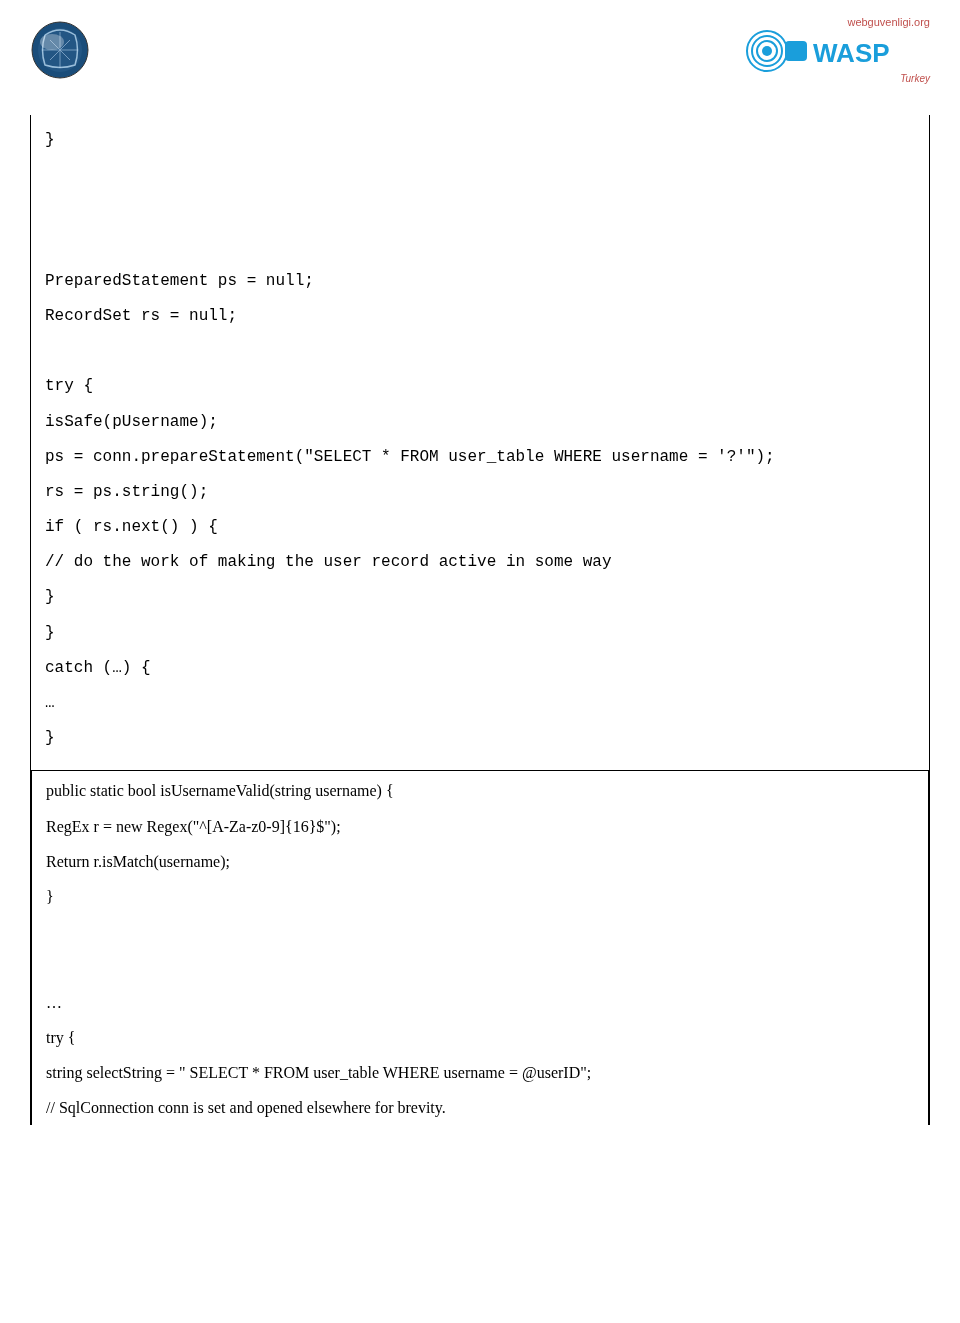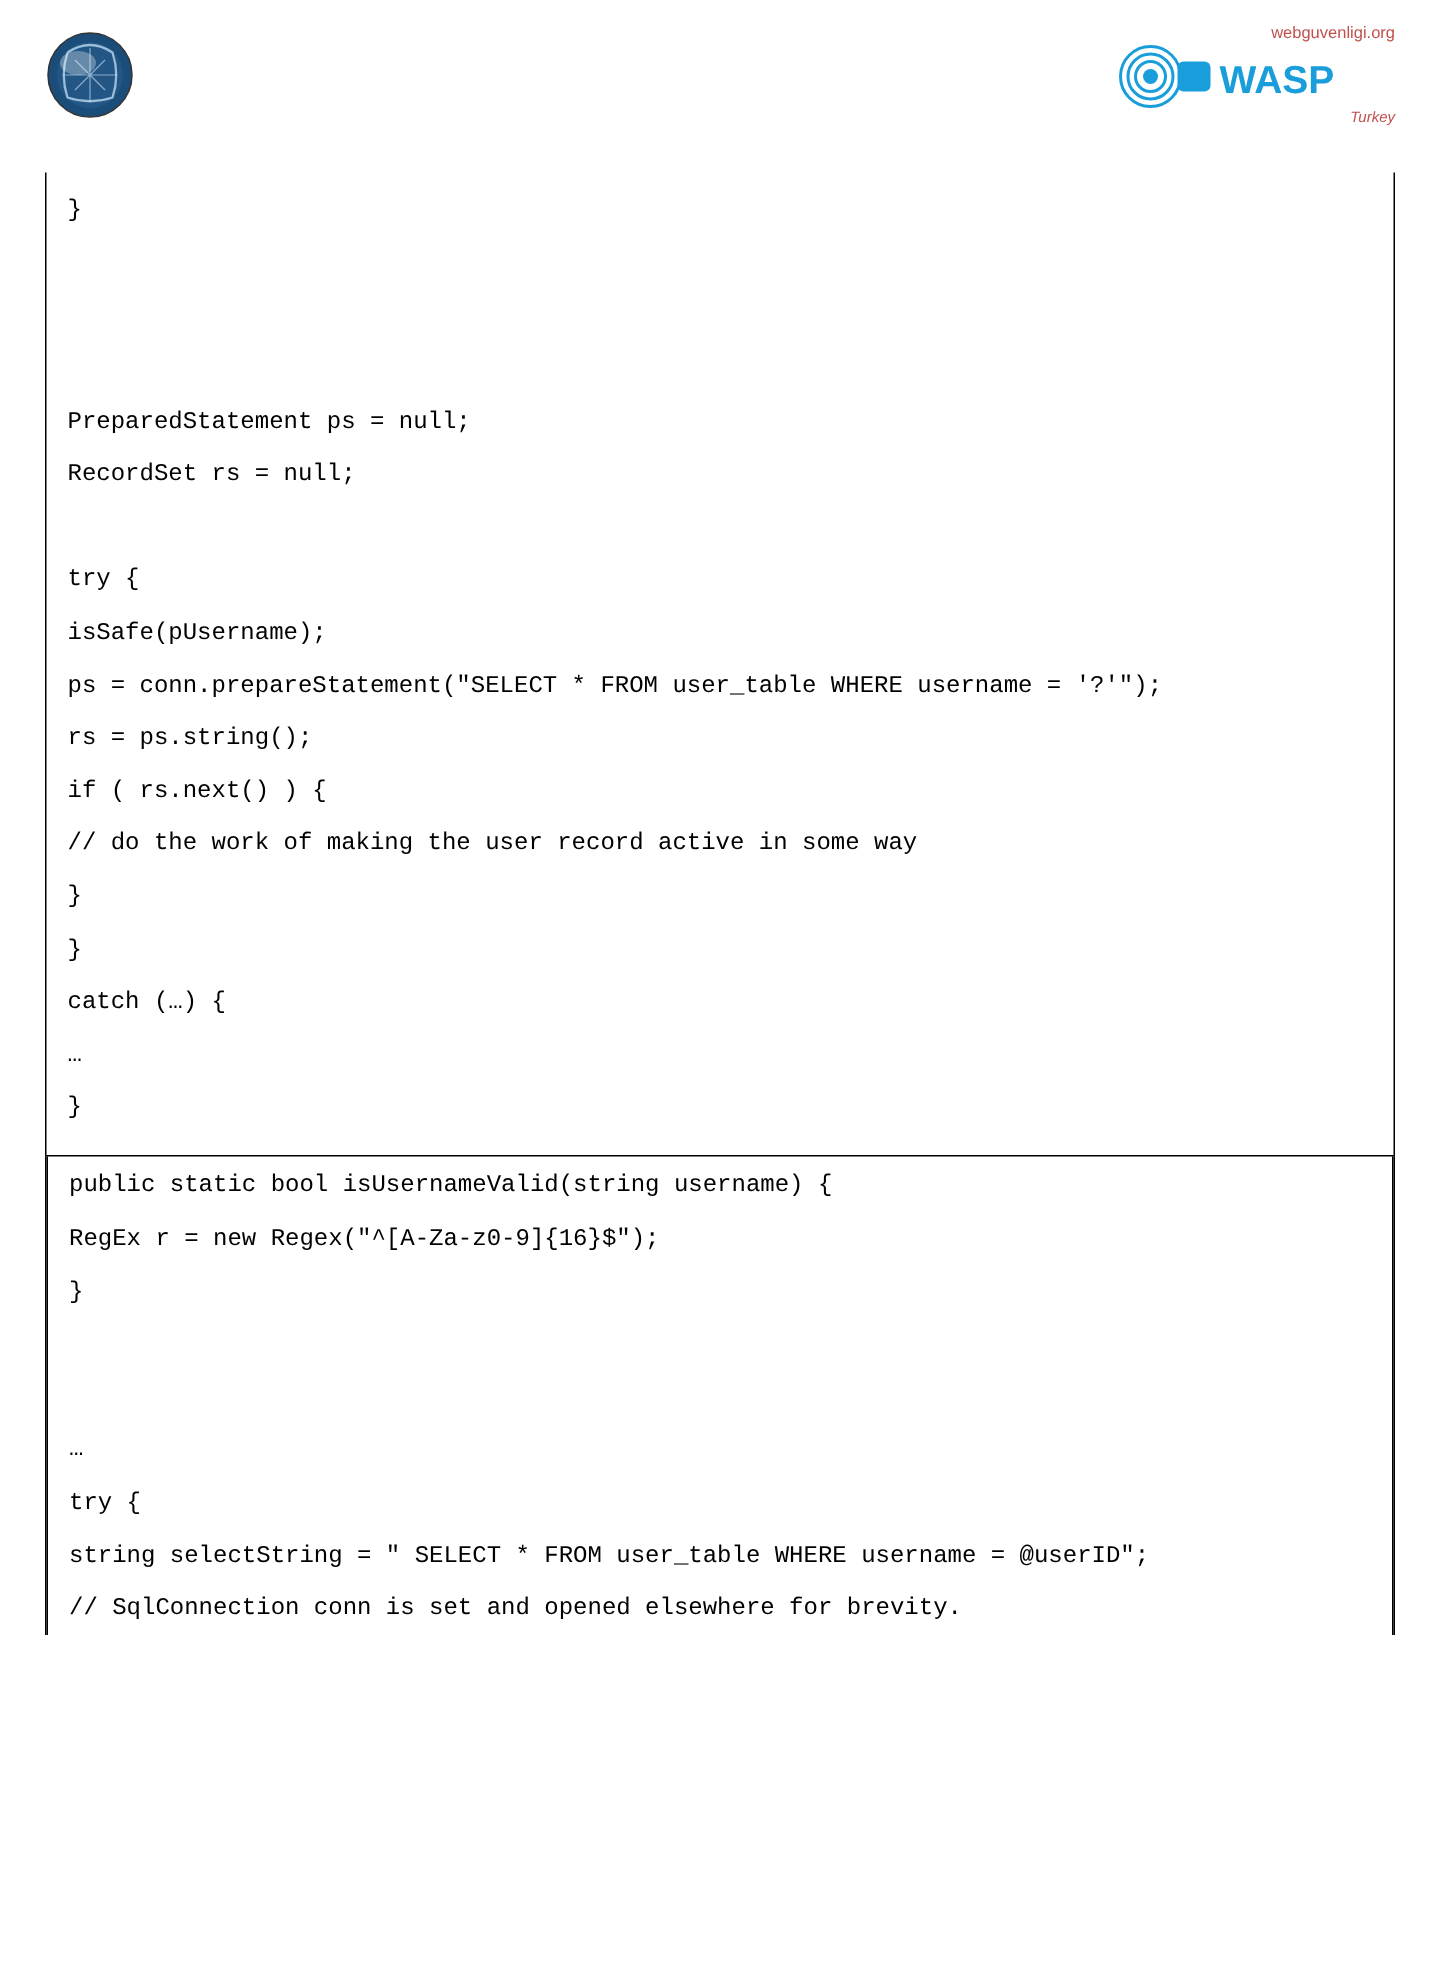--- a/index.html
+++ b/index.html
@@ -64,21 +64,21 @@
       white-space: pre-wrap;
     }
     .section-heading {
       font-family: 'Courier New', monospace;
       font-size: 17px;
       font-weight: bold;
       padding: 6px 14px 2px 14px;
       border-top: 1px solid #000;
     }
     .code-section-bottom {
-      font-family: Liberation Mono, monospace;
+      font-family: Liberation Serif, serif;
       font-size: 16px;
       line-height: 2.2;
       padding: 2px 14px 0 14px;
       border-left: 1px solid #000;
       border-right: 1px solid #000;
     }
     .bottom-box {
       border: 1px solid #000;
       border-top: none;
       border-bottom: none;
@@ -133,20 +133,21 @@
     <div class="code-line">}</div>
     <div class="code-line">catch (…) {</div>
     <div class="code-line">…</div>
     <div class="code-line">}</div>
   </div>
 </div>
 <div class="bottom-box">
   <div class="code-section-bottom">
     <div class="code-line">public static bool isUsernameValid(string username) {</div>
     <div class="code-line">RegEx r = new Regex("^[A-Za-z0-9]{16}$");</div>
+    <div class="code-line">Return r.isMatch(username);</div>
     <div class="code-line">}</div>
     <div class="code-line">&nbsp;</div>
     <div class="code-line">&nbsp;</div>
     <div class="code-line">…</div>
     <div class="code-line">try {</div>
     <div class="code-line">string selectString = " SELECT * FROM user_table WHERE username = @userID";</div>
     <div class="code-line">// SqlConnection conn is set and opened elsewhere for brevity.</div>
   </div>
 </div>
 

